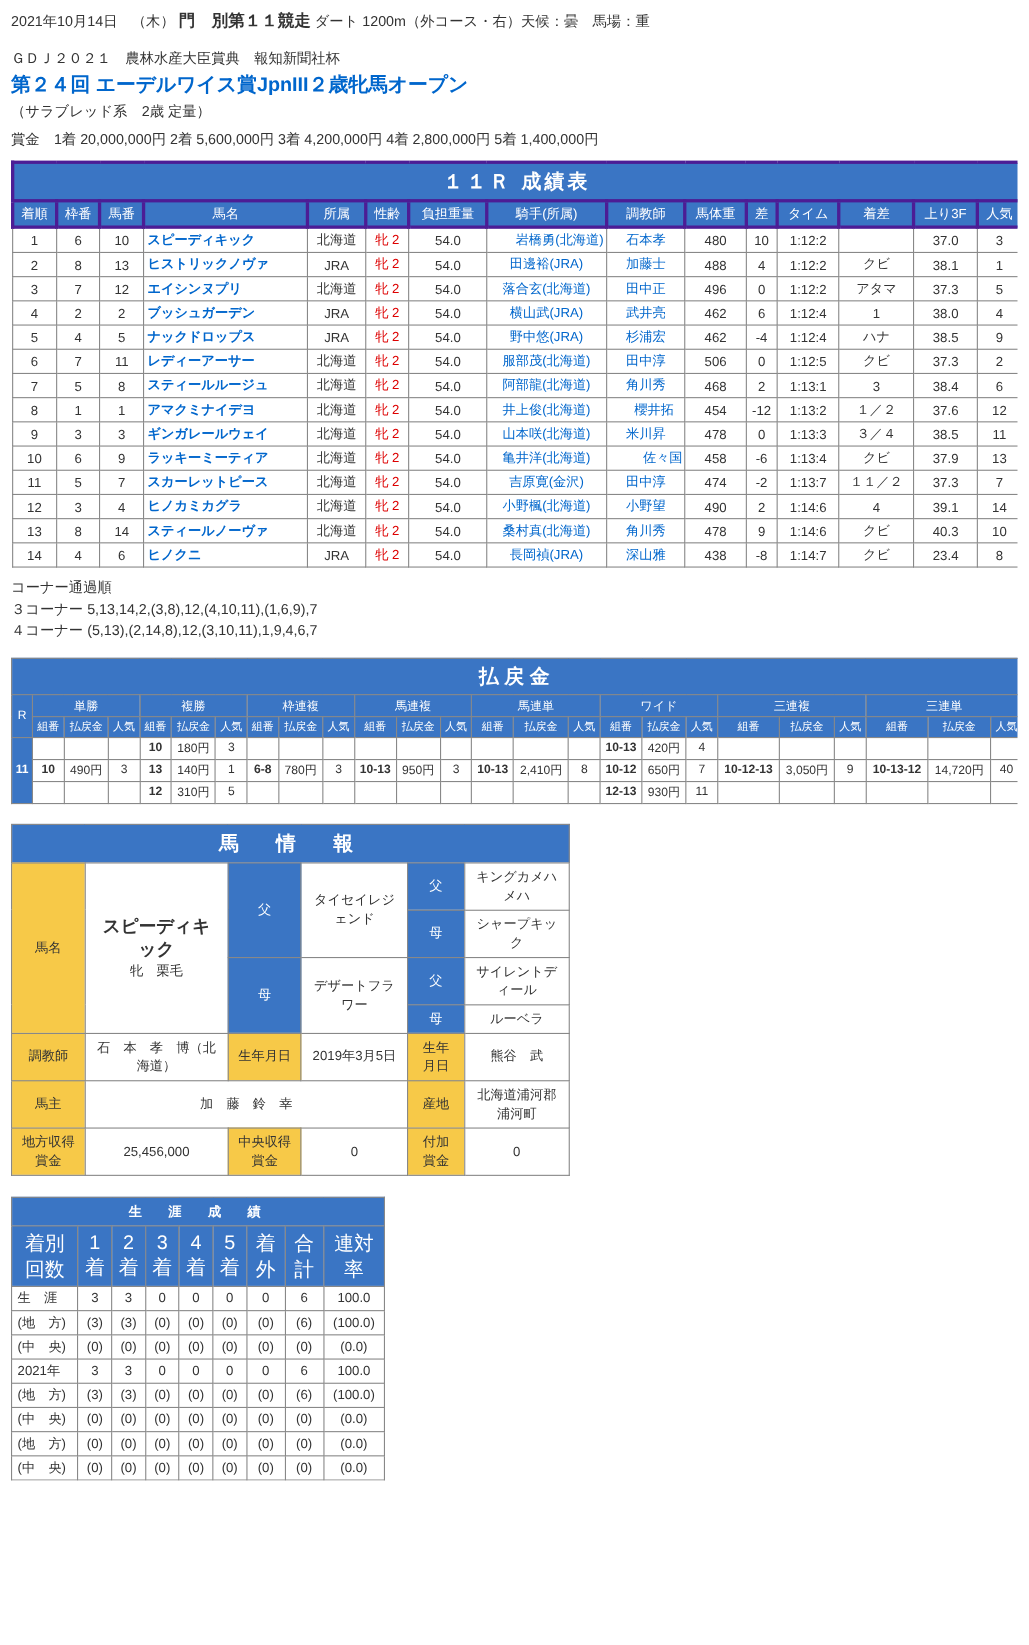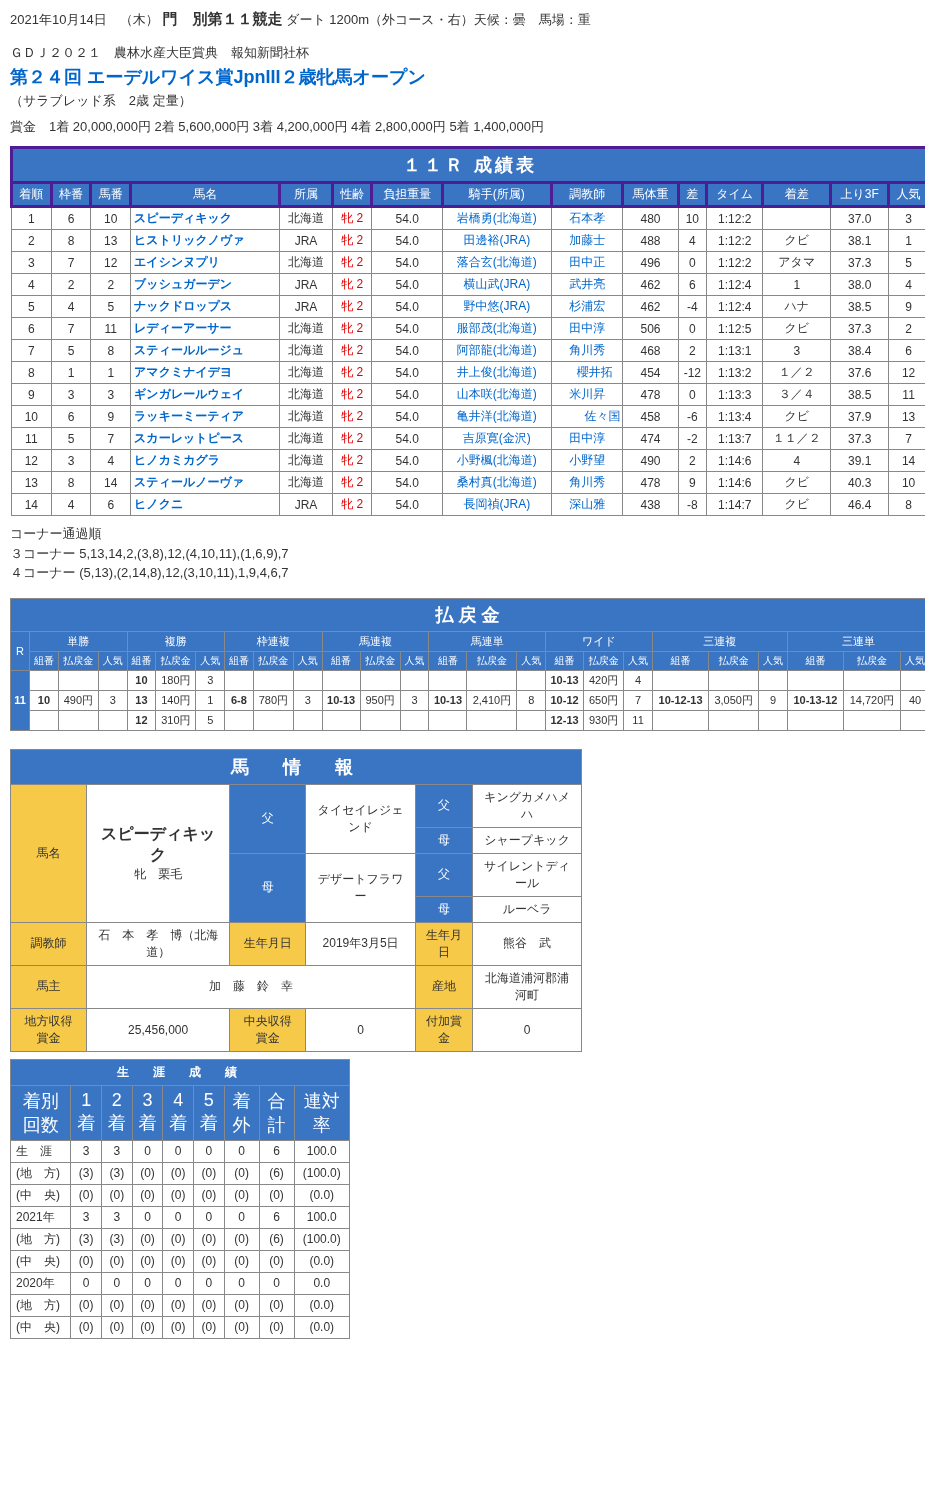--- a/index.html
+++ b/index.html
@@ -16,21 +16,21 @@
 .result-tbl .ttl{background:#3a75c4;color:#fff;font-size:18px;font-weight:bold;letter-spacing:3px;padding:4px}
 .result-tbl .horse{text-align:left;color:#0066cc;font-weight:bold;padding-left:3px}
 .result-tbl .sex{color:#d00}
 .corner{font-size:13px;line-height:1.5;margin-bottom:15px}
 .payout-tbl{width:920px;margin-bottom:18px}
 .payout-tbl th{background:#3a75c4;color:#fff;border:1px solid #888;padding:2px;font-weight:normal;font-size:11px;text-align:center}
 .payout-tbl td{border:1px solid #888;padding:2px;text-align:center;font-size:11px}
 .payout-tbl .ttl{background:#3a75c4;color:#fff;font-size:18px;font-weight:bold;letter-spacing:5px;padding:4px}
 .payout-tbl .rnum{background:#3a75c4;color:#fff;font-weight:bold}
 .payout-tbl .sub th{font-size:10px}
-.info-tbl{width:572px;margin-bottom:7px}
+.info-tbl{width:508px;margin-bottom:19px}
 .info-tbl th{background:#3a75c4;color:#fff;border:1px solid #888;padding:4px 8px;font-weight:normal;text-align:center}
 .info-tbl td{border:1px solid #888;padding:4px 8px;text-align:center}
 .info-tbl .ttl{font-size:18px;font-weight:bold;letter-spacing:8px;padding:5px}
 .info-tbl .yel{background:#f7c948;color:#333}
 .info-tbl .big{font-size:16px;font-weight:bold}
 .career-tbl{width:340px}
 .career-tbl th{background:#3a75c4;color:#fff;border:1px solid #888;padding:3px;font-weight:normal;text-align:center;font-size:18px}
 .career-tbl td{border:1px solid #888;padding:2px 5px;text-align:center;font-size:12px}
 .career-tbl .ttl{font-size:12px;font-weight:bold;letter-spacing:6px;padding:4px}
 </style>
@@ -70,21 +70,21 @@
 </tbody>
     <tbody id="result-body">
       <tr>
         <td>1</td>
         <td>6</td>
         <td>10</td>
         <td class="horse">スピーディキック</td>
         <td>北海道</td>
         <td class="sex">牝 2</td>
         <td>54.0</td>
-        <td style="color: rgb(0, 102, 204);">岩橋勇(北海道)</td>
+        <td style="color: rgb(0, 102, 204); text-align: right;">岩橋勇(北海道)</td>
         <td style="color: rgb(0, 102, 204);">石本孝</td>
         <td>480</td>
         <td>10</td>
         <td>1:12:2</td>
         <td></td>
         <td>37.0</td>
         <td>3</td>
       </tr>
       <tr>
         <td>2</td>
@@ -297,21 +297,21 @@
         <td class="horse">ヒノクニ</td>
         <td>JRA</td>
         <td class="sex">牝 2</td>
         <td>54.0</td>
         <td style="color: rgb(0, 102, 204);">長岡禎(JRA)</td>
         <td style="color: rgb(0, 102, 204);">深山雅</td>
         <td>438</td>
         <td>-8</td>
         <td>1:14:7</td>
         <td>クビ</td>
-        <td>46.4</td>
+        <td>23.4</td>
         <td>8</td>
       </tr>
     </tbody>
 </table>
 
 <div class="corner">
 <div>コーナー通過順</div>
 <div>３コーナー 5,13,14,2,(3,8),12,(4,10,11),(1,6,9),7</div>
 <div>４コーナー (5,13),(2,14,8),12,(3,10,11),1,9,4,6,7</div>
 </div>
@@ -573,31 +573,20 @@
         <td>(0)</td>
         <td>(0)</td>
         <td>(0)</td>
         <td>(0)</td>
         <td>(0)</td>
         <td>(0)</td>
         <td>(0)</td>
         <td>(0.0)</td>
       </tr>
       <tr>
-        <td style="text-align: left;">2020年</td>
-        <td>0</td>
-        <td>0</td>
-        <td>0</td>
-        <td>0</td>
-        <td>0</td>
-        <td>0</td>
-        <td>0</td>
-        <td>0.0</td>
-      </tr>
-      <tr>
         <td style="text-align: left;">(地　方)</td>
         <td>(0)</td>
         <td>(0)</td>
         <td>(0)</td>
         <td>(0)</td>
         <td>(0)</td>
         <td>(0)</td>
         <td>(0)</td>
         <td>(0.0)</td>
       </tr>

